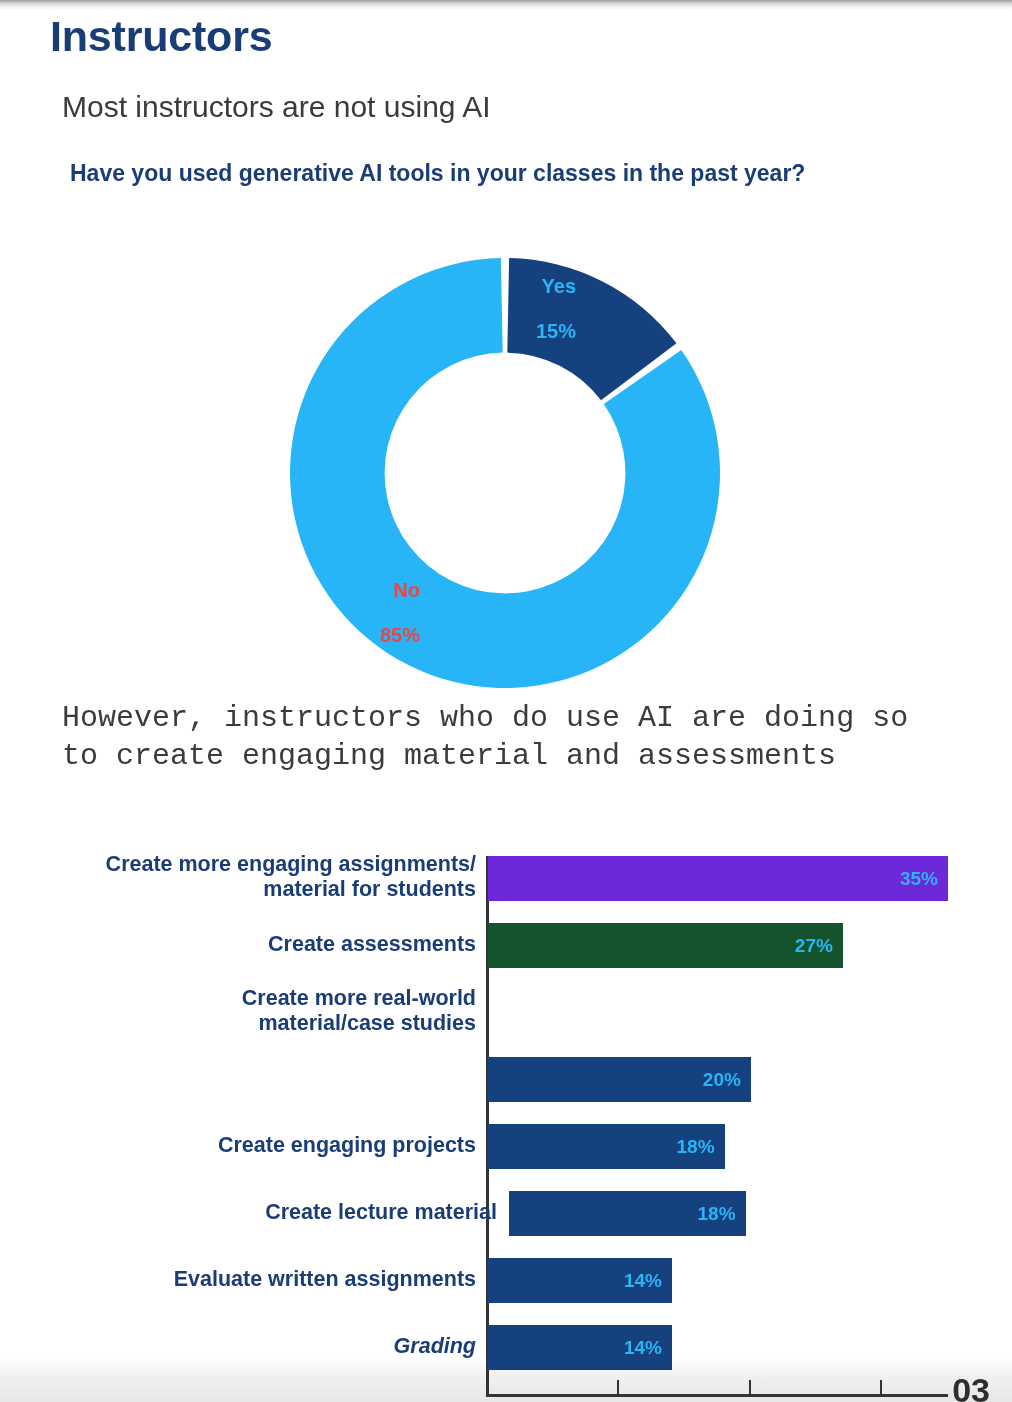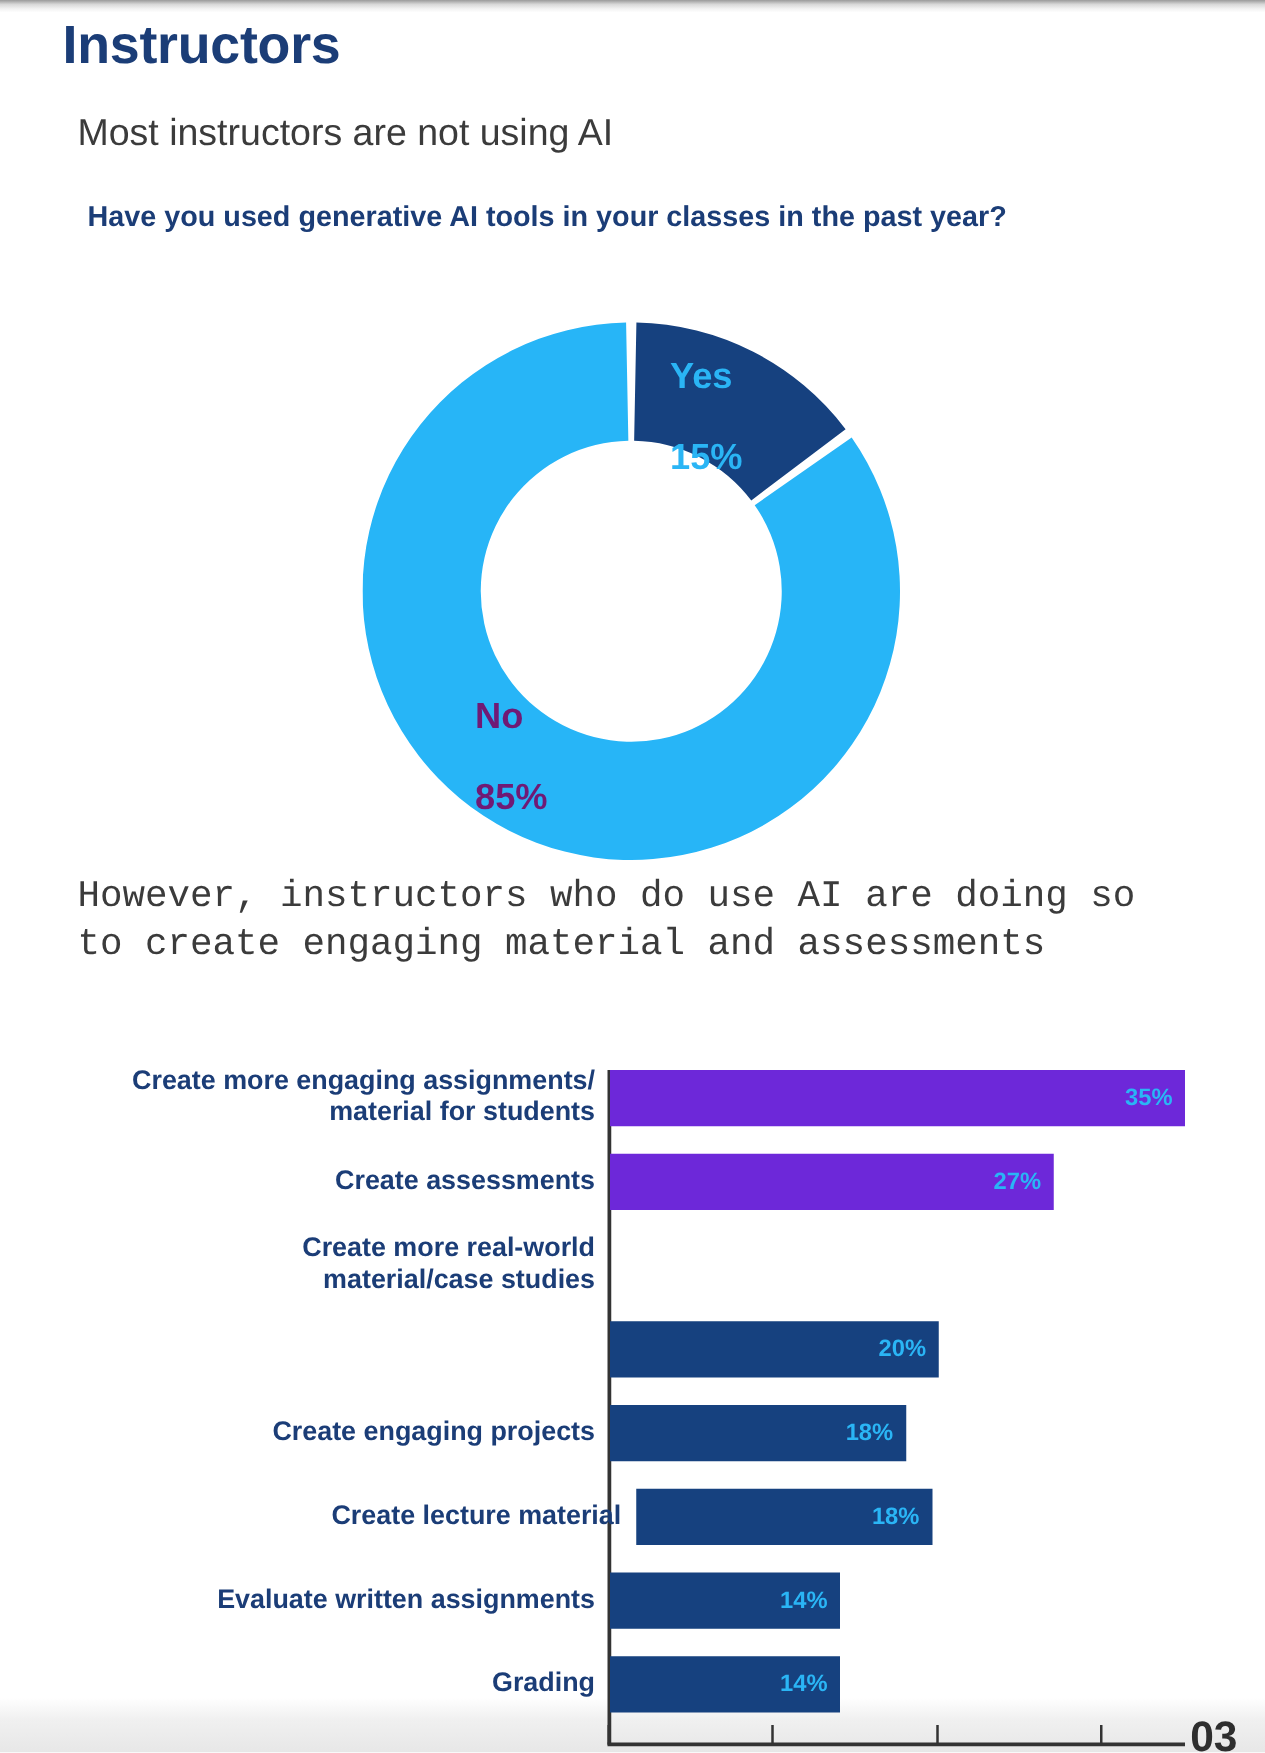--- a/index.html
+++ b/index.html
@@ -68,35 +68,35 @@
   .donut-wrap {
     position: absolute;
     left: 290px;
     top: 225px;
     width: 430px;
     height: 500px;
   }
   .donut-svg { display: block; }
   .donut-label {
     position: absolute;
-    text-align: left;
+    text-align: right;
     font-weight: bold;
     line-height: 1.12;
-    font-size: 29px;
+    font-size: 20px;
     white-space: pre-line;
   }
   .donut-label.yes {
     left: 246px;
     top: 28px;
     color: #2ab5f5;
   }
   .donut-label.no {
     left: 90px;
-    top: 300px;
-    color: #701a75;
+    top: 332px;
+    color: #ef4444;
   }
 
   
   .lede2 {
     position: absolute;
     left: 62px;
     top: 700px;
     width: 900px;
     font-size: 30px;
     font-weight: normal;
@@ -223,21 +223,21 @@
     <div id="bc-rows">
         <div class="bc-row" style="top: 0px;">
           <div class="bc-cat" style="top: -4px;">Create more engaging assignments/
 material for students</div>
           <div class="bc-bar" style="width: 460px; background: #6d28d9;">
             <span class="bc-val" style="color: rgb(42, 181, 245);">35%</span>
           </div>
         </div>
         <div class="bc-row" style="top: 67px;">
           <div class="bc-cat" style="top: 9px;">Create assessments</div>
-          <div class="bc-bar" style="width: 354.857px; background: #6d28d9;">
+          <div class="bc-bar" style="width: 354.857px; background: #14532d;">
             <span class="bc-val" style="color: rgb(42, 181, 245);">27%</span>
           </div>
         </div>
         <div class="bc-row" style="top: 134px;">
           <div class="bc-cat" style="top: -4px;">Create more real-world
 material/case studies</div>
         </div>
         <div class="bc-row" style="top: 201px;">
           <div class="bc-bar" style="width: 262.857px; background: rgb(22, 65, 127);">
             <span class="bc-val" style="color: rgb(42, 181, 245);">20%</span>
@@ -255,21 +255,21 @@
             <span class="bc-val" style="color: rgb(42, 181, 245);">18%</span>
           </div>
         </div>
         <div class="bc-row" style="top: 402px;">
           <div class="bc-cat" style="top: 9px;">Evaluate written assignments</div>
           <div class="bc-bar" style="width: 184px; background: rgb(22, 65, 127);">
             <span class="bc-val" style="color: rgb(42, 181, 245);">14%</span>
           </div>
         </div>
         <div class="bc-row" style="top: 469px;">
-          <div class="bc-cat" style="top: 9px;">Grading</div>
+          <div class="bc-cat" style="top: 9px; font-style: italic;">Grading</div>
           <div class="bc-bar" style="width: 184px; background: rgb(22, 65, 127);">
             <span class="bc-val" style="color: rgb(42, 181, 245);">14%</span>
           </div>
         </div>
       </div>
   </div>
 
   <div class="page-number">03</div>
 
 </div>

